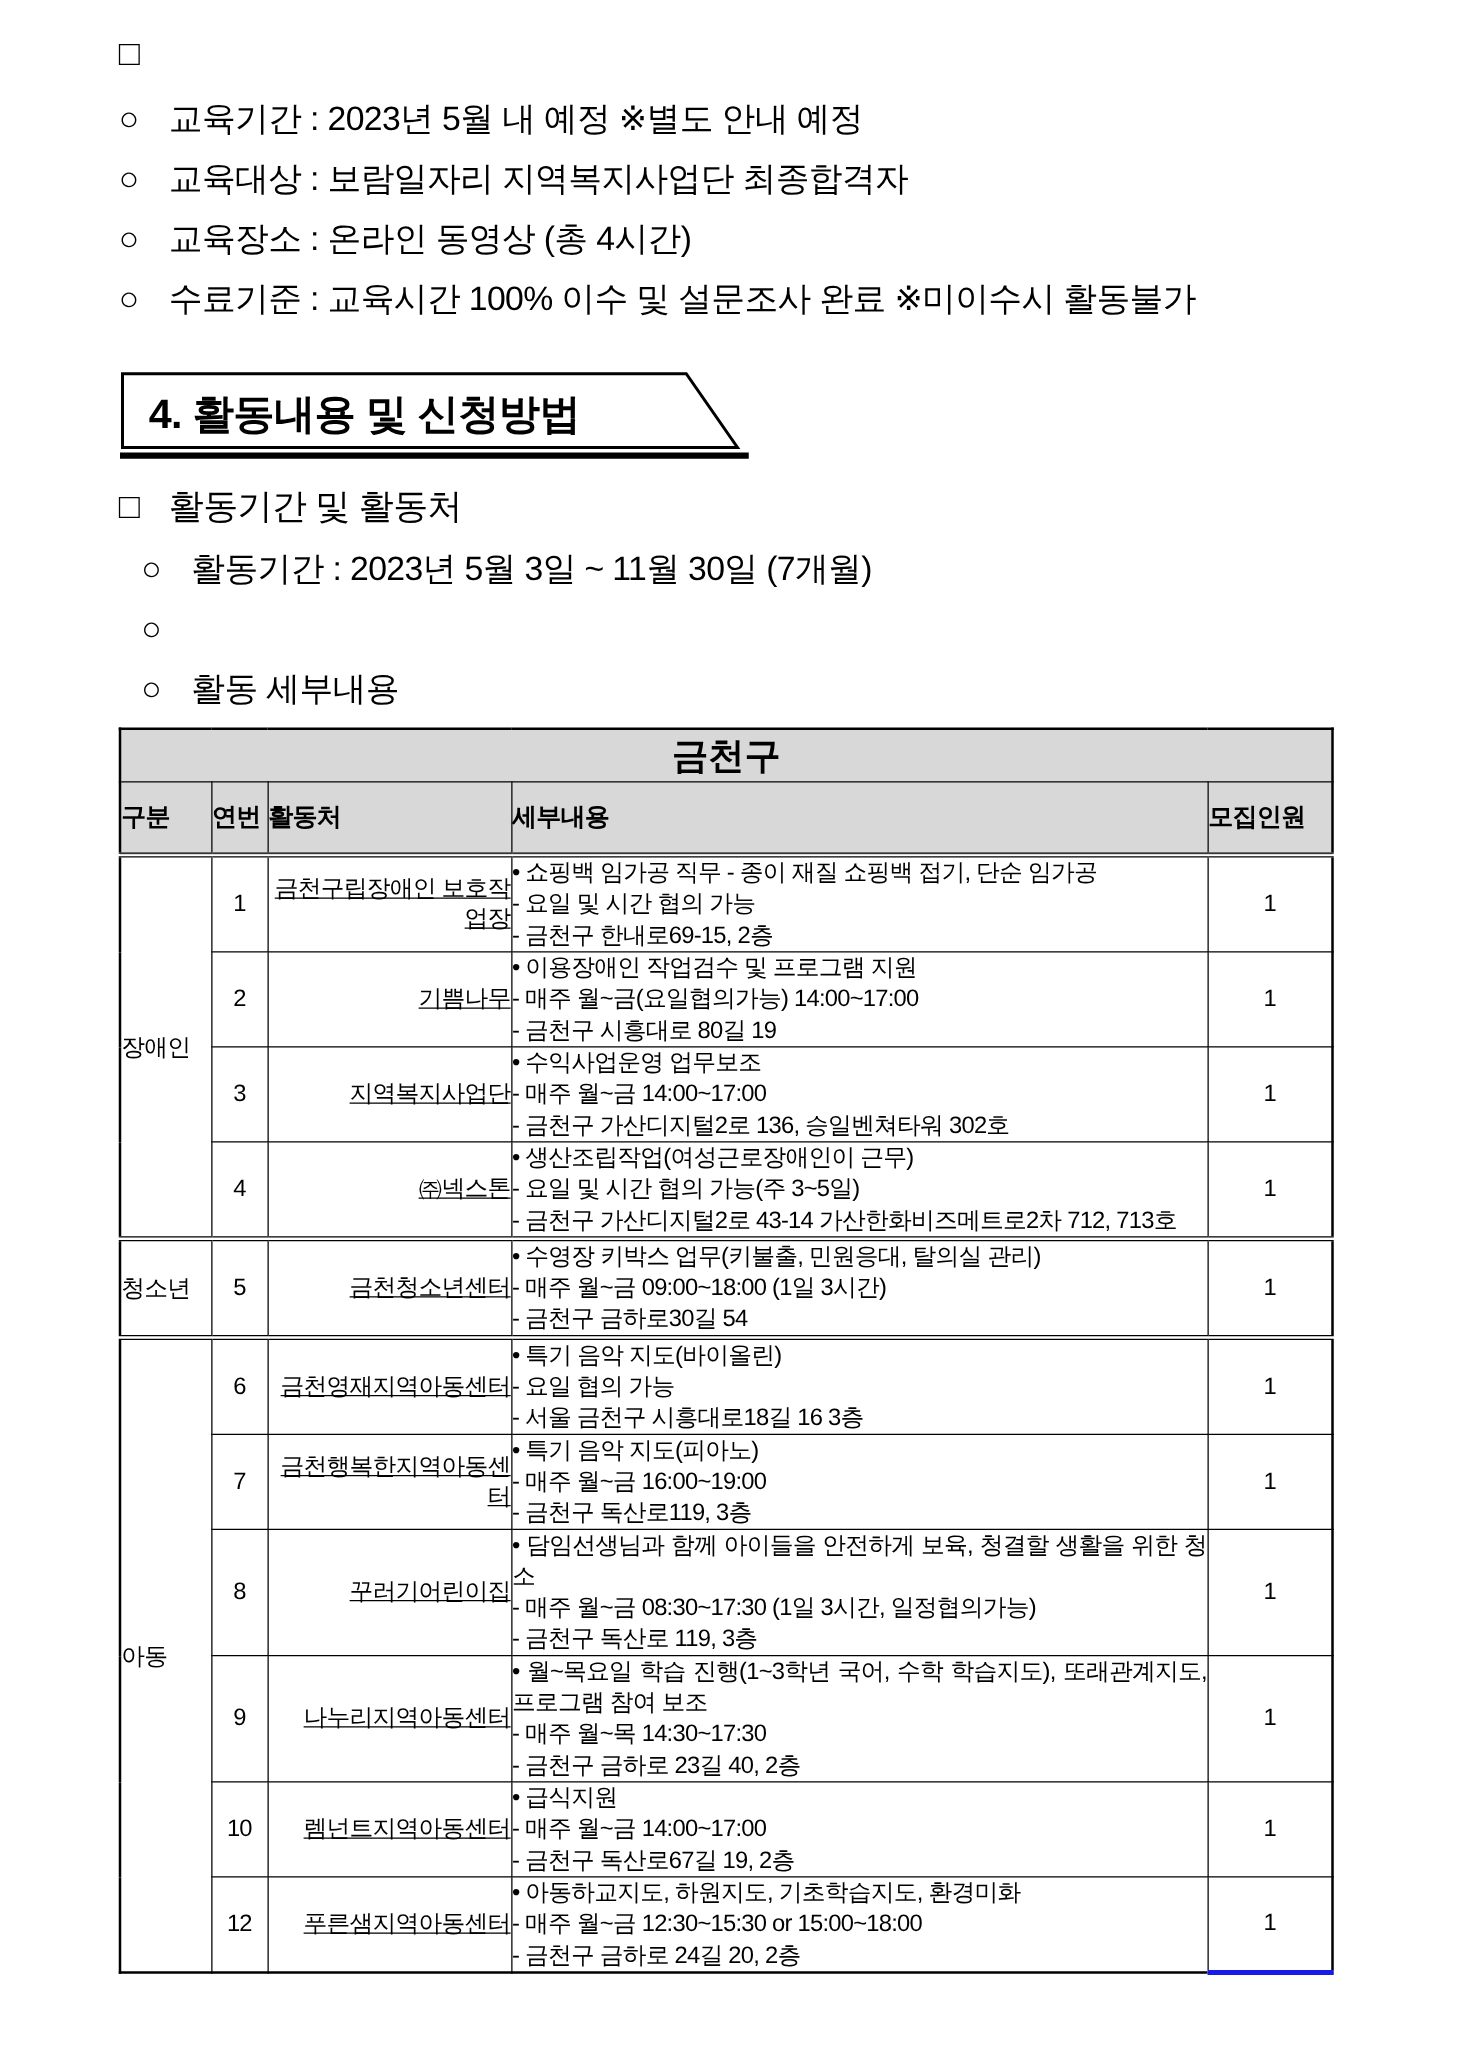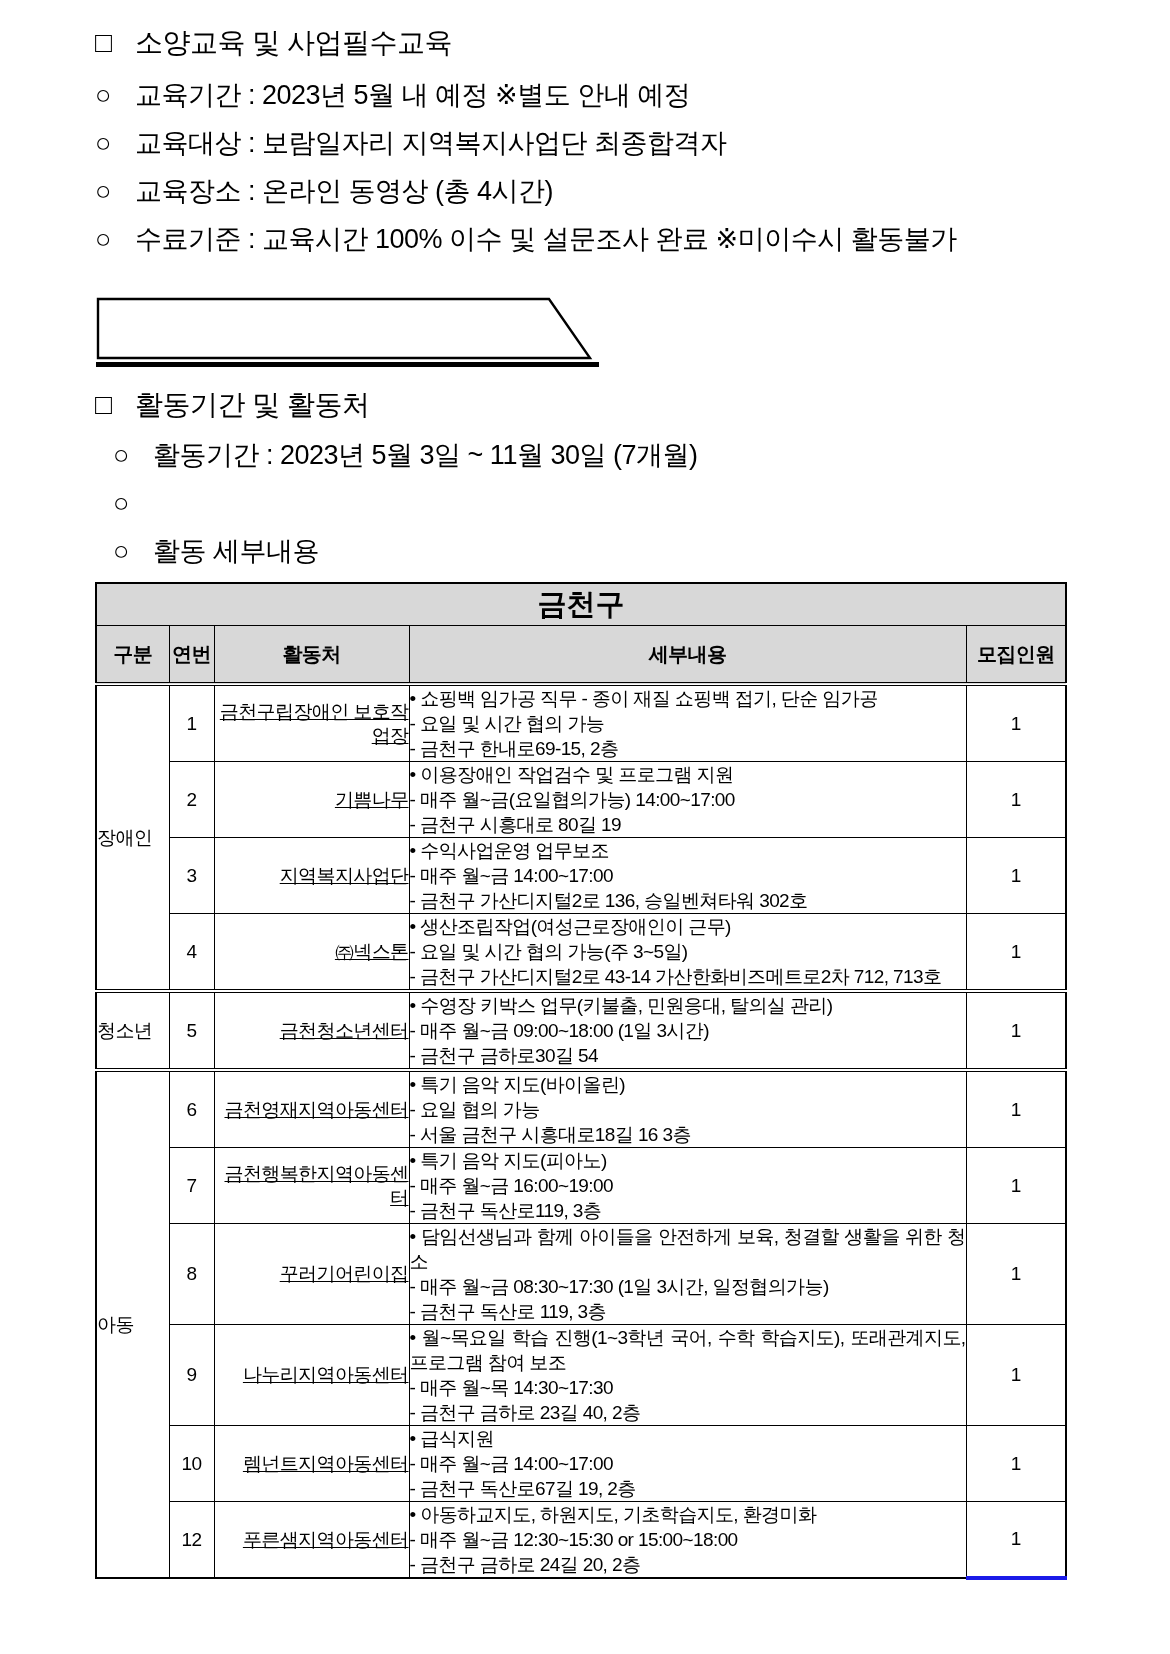--- a/index.html
+++ b/index.html
@@ -31,21 +31,21 @@
     border:2.5px solid #000;
     font-size:19px;letter-spacing:-0.6px;
   }
   table.act td,table.act th{border:1.5px solid #000;vertical-align:middle;padding:0;}
   .t-title{
     background:var(--hbg,#d8d8d8);text-align:center;font-size:29px;font-weight:600;
     height:41px;letter-spacing:0;
   }
   thead th.colhead{
     background:var(--hbg,#d8d8d8);font-size:20px;font-weight:bold;height:56px;
-    text-align:center;line-height:25px;
+    text-align:left;line-height:25px;
   }
   td.group-cell{}
   td.num-cell{text-align:center;}
   td.place-cell{text-align:right;line-height:24px;padding:2px 4px;text-decoration:underline;}
   td.count-cell{text-align:center;}
   td.detail-cell{padding:4px 9px;}
   .detail-line{line-height:25px;text-align:justify;}
   
   tr.dbl > td{border-top:4px double #000;}
   
@@ -54,21 +54,20 @@
   tr.lastrow td.blue-col{border-bottom:4px solid var(--blue,#1a1ae8);}
 </style>
 </head>
 <body>
 
 <div class="page">
 
   <div>
     <div class="line edu-heading">
       <span class="bullet">□</span>
-      <span>소양교육 및 사업필수교육</span>
     </div>
     <div class="line">
       <span class="bullet">○</span>
       <span>교육기간 : 2023년 5월 내 예정 ※별도 안내 예정</span>
     </div>
     <div class="line">
       <span class="bullet">○</span>
       <span>교육대상 : 보람일자리 지역복지사업단 최종합격자</span>
     </div>
     <div class="line">
@@ -79,20 +78,21 @@
       <span class="bullet">○</span>
       <span>수료기준 : 교육시간 100% 이수 및 설문조사 완료 ※미이수시 활동불가</span>
     </div>
   </div>
 
   <div class="banner">
     <svg width="510" height="74" viewBox="0 0 510 74">
       <path d="M3,3 H454 L495,62 H3 Z" fill="#ffffff" stroke="#000000" stroke-width="2.4"></path>
       <line x1="1" y1="68.5" x2="504" y2="68.5" stroke="#000000" stroke-width="5"></line>
     </svg>
+    <div class="banner-text">4. 활동내용 및 신청방법</div>
   </div>
 
   <div>
     <div class="line sub-heading">
       <span class="bullet">□</span>
       <span>활동기간 및 활동처</span>
     </div>
     <div class="line indent">
       <span class="bullet">○</span>
       <span>활동기간 : 2023년 5월 3일 ~ 11월 30일 (7개월)</span>

